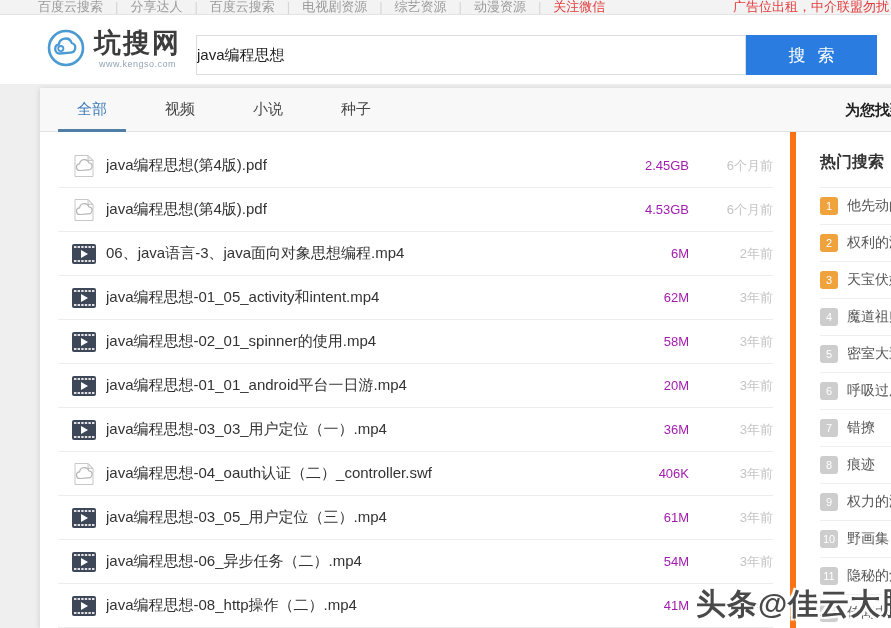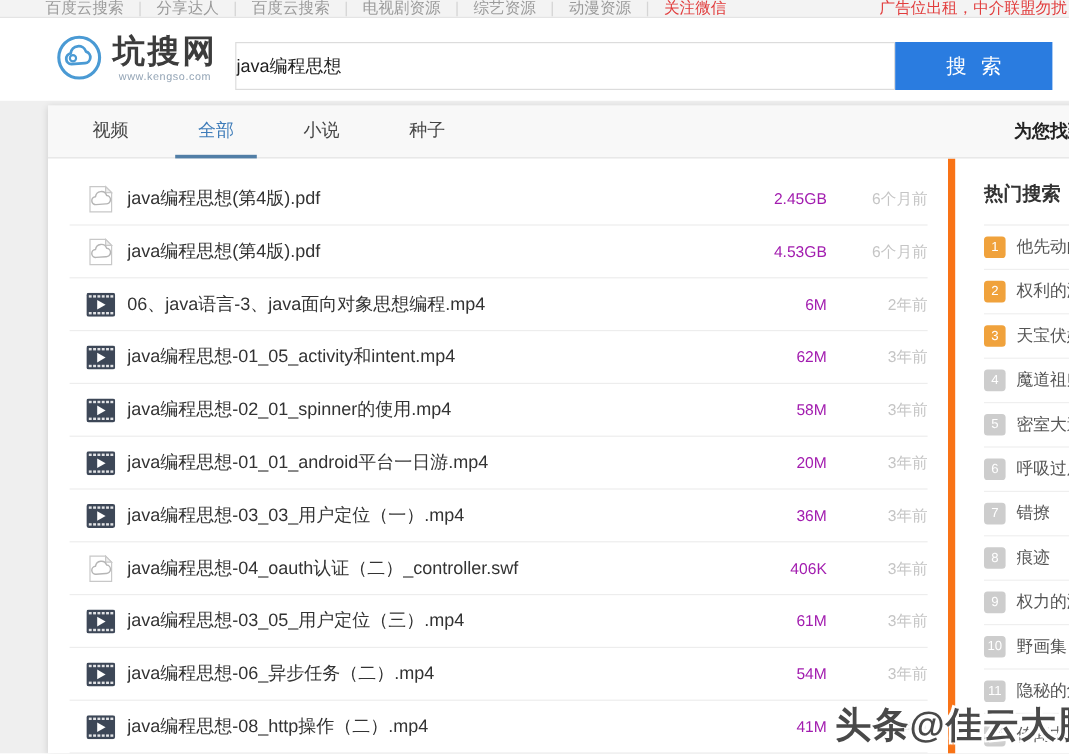--- a/index.html
+++ b/index.html
@@ -118,22 +118,22 @@
     </span>
   </div>
   <input class="search-input" type="text" value="java编程思想" style="">
   <button class="search-btn">搜索</button>
 </div>
 
 <div class="page-bg"></div>
 
 <div class="panel">
   <div class="tabbar" id="tabbar">
-    <div class="tab">视频</div>
-      <div class="tab active">全部</div>
+    <div class="tab active">全部</div>
+      <div class="tab">视频</div>
       <div class="tab">小说</div>
       <div class="tab">种子</div>
       <div class="tabbar-note">为您找到</div>
   </div>
   <div class="content">
     <div class="results" id="results">
         <div class="row">
           <span class="row-icon">
             <svg width="24" height="24" viewBox="0 0 24 24">
               <path d="M3 1.5 h13 l5 5 V22.5 H3 z" fill="#fff" stroke="#c8c8c8"></path>

